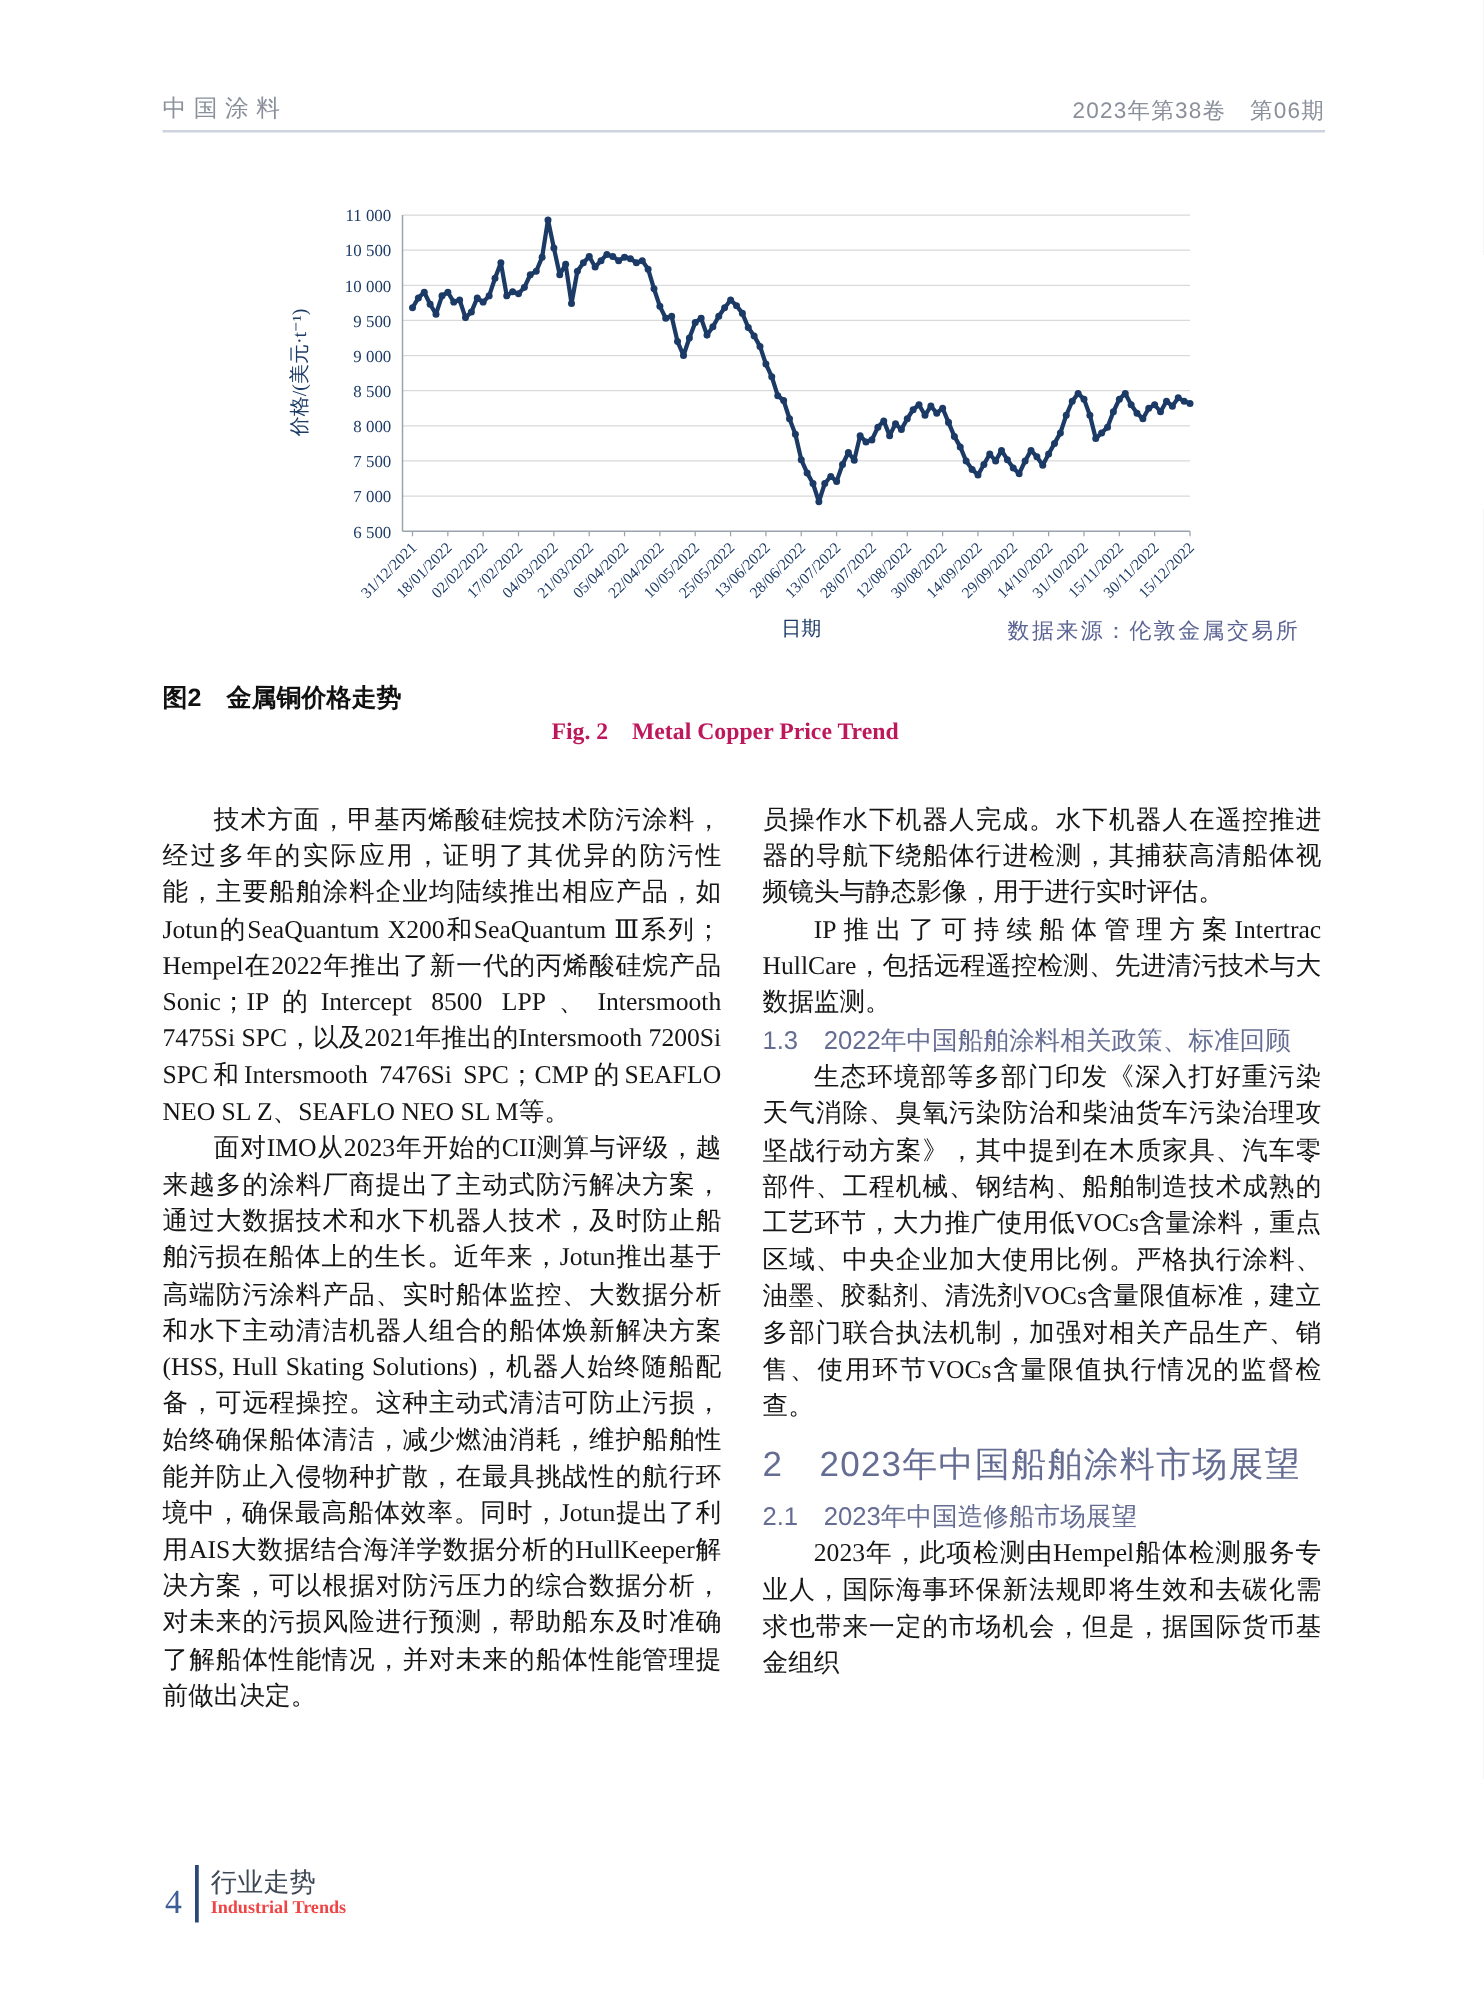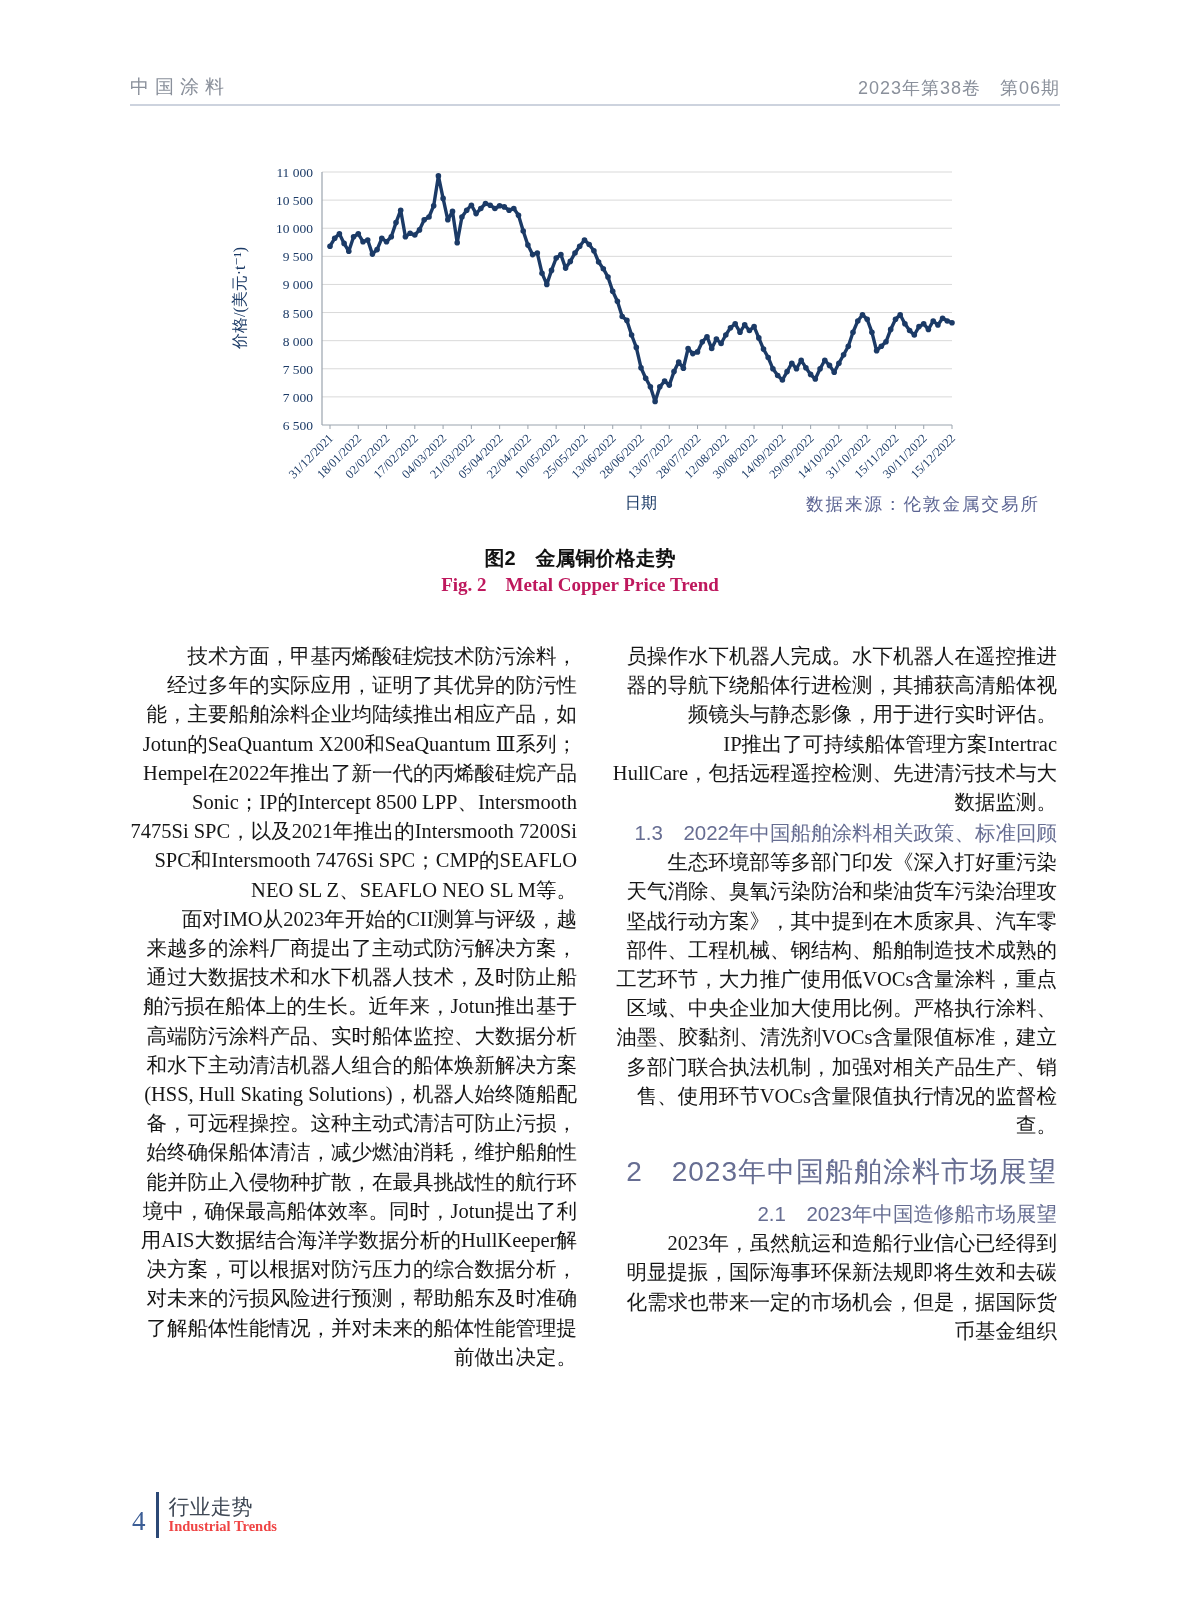--- a/index.html
+++ b/index.html
@@ -11,30 +11,30 @@
       font-family:"Liberation Sans","DejaVu Sans",sans-serif;gap:24px;}
   .ph .jn{color:#8a909b;font-size:19px;letter-spacing:6px;padding-bottom:4px;}
   .ph .iss{color:#8a909b;font-size:18px;letter-spacing:1px;padding-bottom:4px;}
   
   .chart-wrap{position:absolute;left:225px;top:148px;width:745px;height:372px;}
   svg text{font-family:"Liberation Serif","DejaVu Serif",serif;fill:#1b3a66;}
   .axis-title{font-size:16px;}
   
   .src{position:absolute;top:492px;left:130px;width:910px;text-align:right;
        color:#5a6392;font-size:17.5px;letter-spacing:2px;}
-  .cap-zh{position:absolute;top:545px;left:130px;width:900px;text-align:center;
+  .cap-zh{position:absolute;top:545px;left:130px;width:900px;text-align:left;
           font-family:"Liberation Sans","DejaVu Sans",sans-serif;font-weight:bold;font-size:20px;color:#111;}
   .cap-en{position:absolute;top:572px;left:130px;width:900px;text-align:center;
           font-weight:bold;font-size:19px;color:#be185d;}
   
   .col{position:absolute;top:642px;width:447px;font-size:20.5px;line-height:29.2px;
        text-align:justify;}
   .col-left{left:130px;}
   .col-right{left:610px;}
-  .col p{margin:0;text-align:right;}
+  .col p{margin:0;}
   .col p.ind{text-indent:2em;}
   .h3{font-family:"Liberation Sans","DejaVu Sans",sans-serif;color:#666d92;
       font-size:20.5px;font-weight:500;line-height:31px;text-align:left;}
   .h2{font-family:"Liberation Sans","DejaVu Sans",sans-serif;color:#666d92;
       font-size:28px;font-weight:500;line-height:40px;margin:12px 0 6px 0 !important;text-align:left;letter-spacing:1px;}
   
   .pf{position:absolute;left:132px;top:1492px;display:flex;align-items:center;}
   .pf .pnum{color:#3c5e96;font-size:27px;margin-right:10px;transform:translateY(6px);}
   .pf .bar{width:3px;height:46px;background:#2b4875;margin-right:10px;}
   .pf .sec-zh{font-family:"Liberation Sans","DejaVu Sans",sans-serif;font-weight:normal;
@@ -270,21 +270,21 @@
     <p class="ind">面对IMO从2023年开始的CII测算与评级，越来越多的涂料厂商提出了主动式防污解决方案，通过大数据技术和水下机器人技术，及时防止船舶污损在船体上的生长。近年来，Jotun推出基于高端防污涂料产品、实时船体监控、大数据分析和水下主动清洁机器人组合的船体焕新解决方案(HSS, Hull Skating Solutions)，机器人始终随船配备，可远程操控。这种主动式清洁可防止污损，始终确保船体清洁，减少燃油消耗，维护船舶性能并防止入侵物种扩散，在最具挑战性的航行环境中，确保最高船体效率。同时，Jotun提出了利用AIS大数据结合海洋学数据分析的HullKeeper解决方案，可以根据对防污压力的综合数据分析，对未来的污损风险进行预测，帮助船东及时准确了解船体性能情况，并对未来的船体性能管理提前做出决定。</p>
   </div>
 
   <div class="col col-right">
     <p>员操作水下机器人完成。水下机器人在遥控推进器的导航下绕船体行进检测，其捕获高清船体视频镜头与静态影像，用于进行实时评估。</p>
     <p class="ind">IP推出了可持续船体管理方案Intertrac HullCare，包括远程遥控检测、先进清污技术与大数据监测。</p>
     <p class="h3">1.3　2022年中国船舶涂料相关政策、标准回顾</p>
     <p class="ind">生态环境部等多部门印发《深入打好重污染天气消除、臭氧污染防治和柴油货车污染治理攻坚战行动方案》，其中提到在木质家具、汽车零部件、工程机械、钢结构、船舶制造技术成熟的工艺环节，大力推广使用低VOCs含量涂料，重点区域、中央企业加大使用比例。严格执行涂料、油墨、胶黏剂、清洗剂VOCs含量限值标准，建立多部门联合执法机制，加强对相关产品生产、销售、使用环节VOCs含量限值执行情况的监督检查。</p>
     <p class="h2">2　2023年中国船舶涂料市场展望</p>
     <p class="h3">2.1　2023年中国造修船市场展望</p>
-    <p class="ind">2023年，虽然航运和造船行业信心已经得到明显提振，国际海事环保新法规即将生效和去碳化需求也带来一定的市场机会，但是，据国际货币基金组织</p>
+    <p class="ind">2023年，此项检测由Hempel船体检测服务专业人，国际海事环保新法规即将生效和去碳化需求也带来一定的市场机会，但是，据国际货币基金组织</p>
   </div>
 
   <div class="pf">
     <span class="pnum">4</span>
     <span class="bar"></span>
     <span>
       <div class="sec-zh">行业走势</div>
       <div class="sec-en">Industrial Trends</div>
     </span>
   </div>

